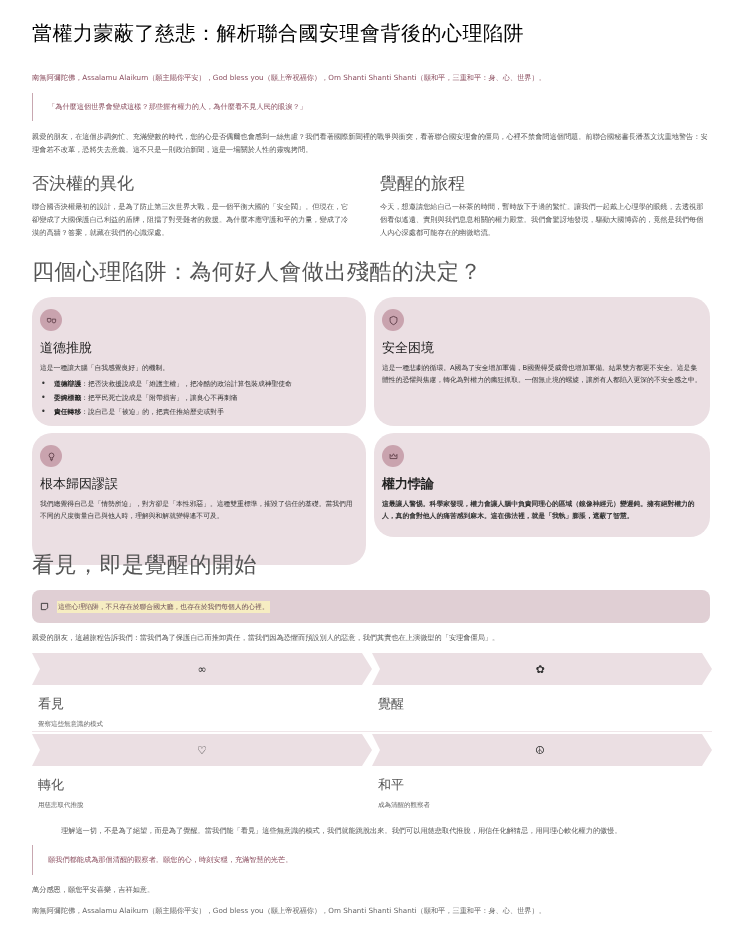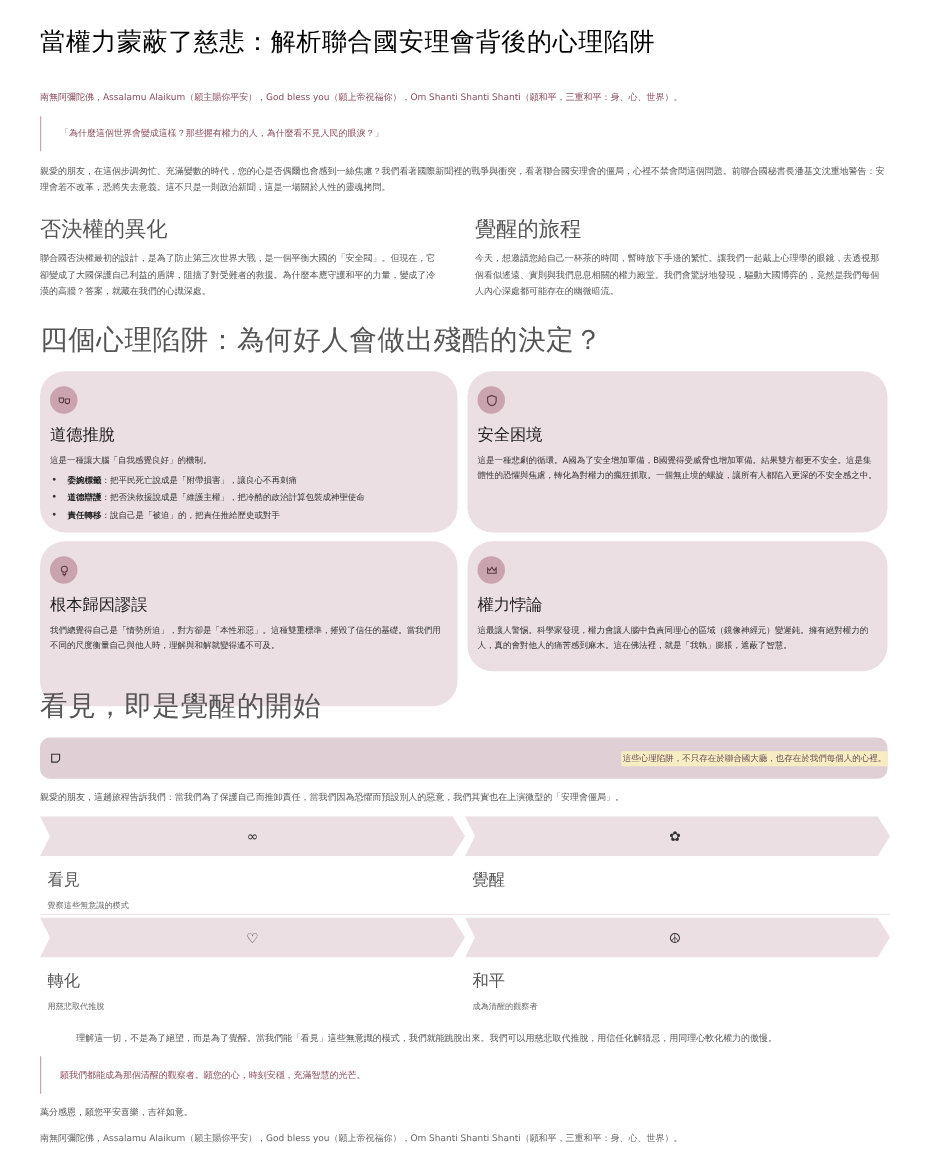--- a/index.html
+++ b/index.html
@@ -17,21 +17,21 @@
   .card { position: absolute; background: #ebdfe3; border-radius: 20px; padding: 12px 8px 8px 8px; }
   .card-icon { width: 22px; height: 22px; border-radius: 50%; background: #c9a3ae; display: flex; align-items: center; justify-content: center; font-size: 9px; color: #5a3a44; }
   .card-icon svg { width: 11px; height: 11px; }
   .card-title { font-size: 13px; color: #222; margin-top: 8px; margin-bottom: 5px; }
   .card-text { font-size: 6.8px; color: #333; line-height: 12px; }
   .card-list { list-style: none; margin-top: 3px; }
   .card-list li { font-size: 6.8px; color: #333; line-height: 14px; position: relative; padding-left: 14px; }
   .card-list li::before { content: "•"; position: absolute; left: 1px; top: 0; font-size: 8px; }
   .card-list b { font-weight: bold; color: #222; }
 
-  .callout { position: absolute; left: 0; top: 590px; width: 678px; height: 33px; background: #e0cfd4; border-radius: 8px; display: flex; align-items: center; padding-left: 8px; justify-content: space-between; }
+  .callout { position: absolute; left: 0; top: 590px; width: 678px; height: 33px; background: #e0cfd4; border-radius: 8px; display: flex; align-items: center; padding-left: 8px; }
   .callout-icon { width: 9px; height: 9px; margin-right: 8px; }
   .callout-text { font-size: 6.8px; color: #6a4c56; background: #f6edc2; padding: 1px 1px; }
 
   .step { position: absolute; width: 340px; }
   .arrow { height: 32px; position: relative; }
   .arrow svg { position: absolute; left: 0; top: 0; }
   .arrow-icon { position: absolute; top: 9px; font-size: 11px; color: #333; width: 14px; height: 14px; display: flex; align-items: center; justify-content: center; }
   .step-title { font-size: 13px; color: #555; margin-top: 10px; margin-left: 6px; }
   .step-desc { font-size: 6.5px; color: #666; margin-top: 7px; margin-left: 6px; }
   .step-line { position: absolute; left: 0; top: 78px; height: 1px; width: 340px; background: #f0e6e9; }
@@ -62,22 +62,22 @@
   <div class="card" style="left:0; top:297px; width:334px; height:129px;">
     <div class="card-icon">
       <svg viewBox="0 0 16 16" fill="none" stroke="#5a3a44" stroke-width="1.2">
           <path d="M2 5h5v3a2.5 2.5 0 0 1-5 0z"></path>
           <path d="M9 6h5v3a2.5 2.5 0 0 1-5 0z"></path>
         </svg>
     </div>
     <div class="card-title">道德推脫</div>
     <div class="card-text">這是一種讓大腦「自我感覺良好」的機制。</div>
     <ul class="card-list">
+      <li><b>道德辯護</b><span>：把否決救援說成是「維護主權」，把冷酷的政治計算包裝成神聖使命</span></li>
       <li><b>委婉標籤</b><span>：把平民死亡說成是「附帶損害」，讓良心不再刺痛</span></li>
-      <li><b>道德辯護</b><span>：把否決救援說成是「維護主權」，把冷酷的政治計算包裝成神聖使命</span></li>
       <li><b>責任轉移</b><span>：說自己是「被迫」的，把責任推給歷史或對手</span></li>
     </ul>
   </div>
 
   <div class="card" style="left:342px; top:297px; width:336px; height:129px;">
     <div class="card-icon">
       <svg viewBox="0 0 16 16" fill="none" stroke="#5a3a44" stroke-width="1.3">
           <path d="M8 2l5 2v4c0 3-2.2 5-5 6-2.8-1-5-3-5-6V4z"></path>
         </svg>
     </div>
@@ -90,21 +90,21 @@
       <svg viewBox="0 0 16 16" fill="none" stroke="#5a3a44" stroke-width="1.2">
           <circle cx="8" cy="6.5" r="3.5"></circle>
           <path d="M6.5 10.5v2h3v-2"></path>
           <path d="M7 14h2"></path>
         </svg>
     </div>
     <div class="card-title">根本歸因謬誤</div>
     <div class="card-text">我們總覺得自己是「情勢所迫」，對方卻是「本性邪惡」。這種雙重標準，摧毀了信任的基礎。當我們用不同的尺度衡量自己與他人時，理解與和解就變得遙不可及。</div>
   </div>
 
-  <div class="card" style="left:342px; top:433px; width:336px; height:104px;">
+  <div class="card" style="left:342px; top:433px; width:336px; height:104px;font-weight:bold;">
     <div class="card-icon">
       <svg viewBox="0 0 16 16" fill="none" stroke="#5a3a44" stroke-width="1.2">
           <path d="M3 5l2.5 3L8 4l2.5 4L13 5v6H3z"></path>
         </svg>
     </div>
     <div class="card-title">權力悖論</div>
     <div class="card-text">這最讓人警惕。科學家發現，權力會讓人腦中負責同理心的區域（鏡像神經元）變遲鈍。擁有絕對權力的人，真的會對他人的痛苦感到麻木。這在佛法裡，就是「我執」膨脹，遮蔽了智慧。</div>
   </div>
 
   <h2 class="h1" style="top:550px;">看見，即是覺醒的開始</h2>

